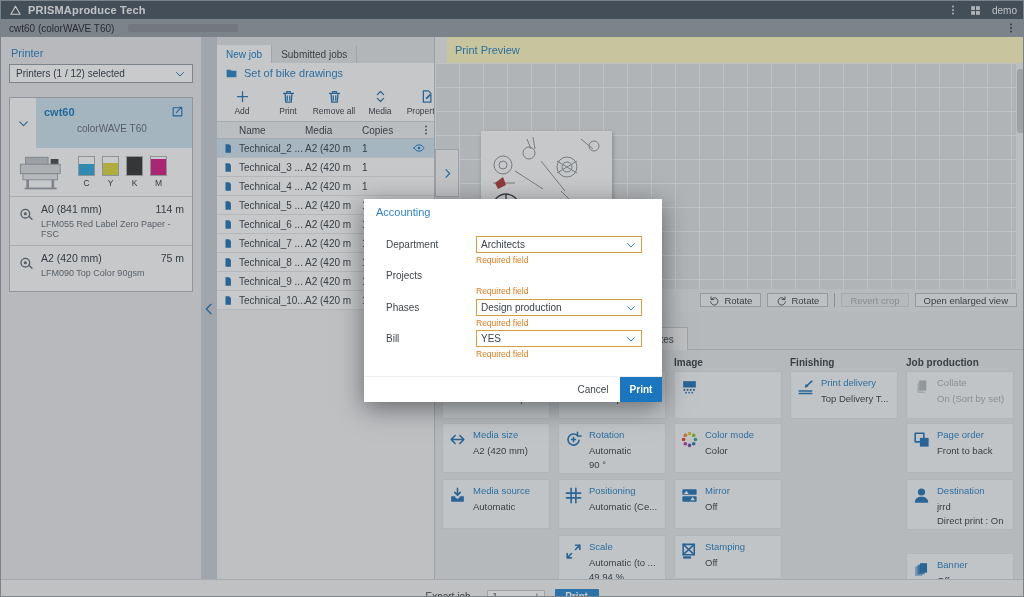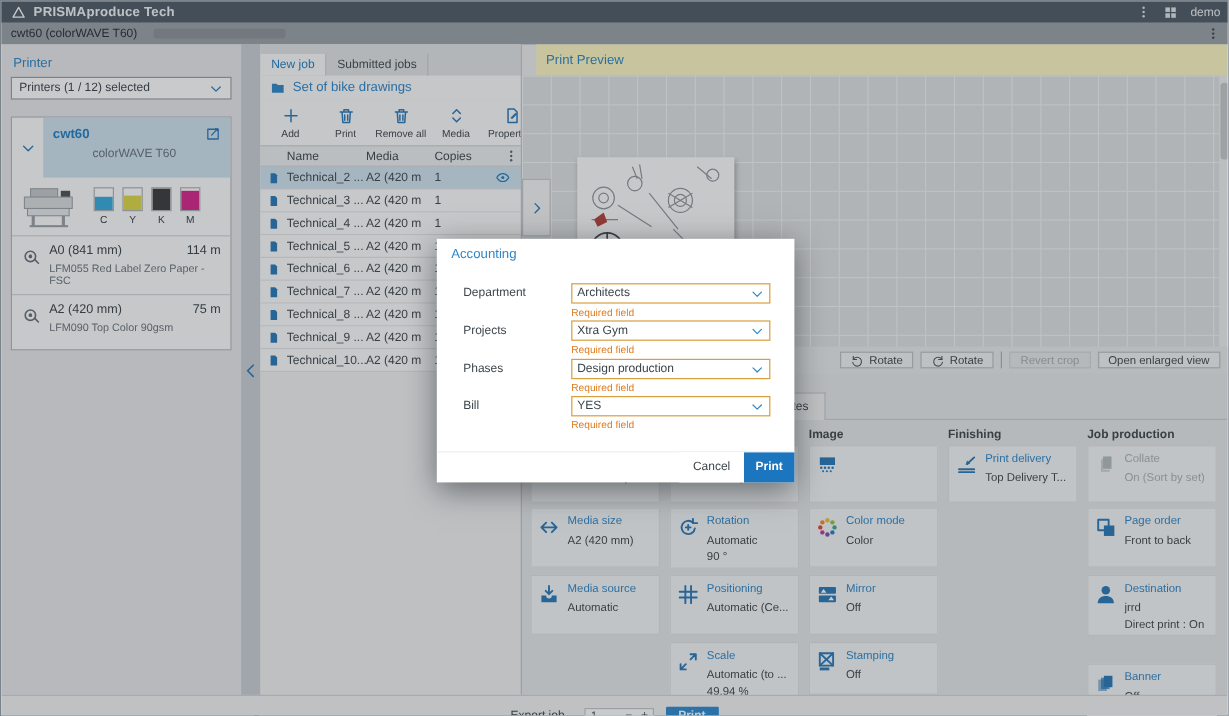--- a/index.html
+++ b/index.html
@@ -891,28 +891,20 @@
             <span class="dchev">
               <svg viewBox="0 0 24 24" fill="none" stroke="currentColor" stroke-width="2" stroke-linecap="round" stroke-linejoin="round">
                 <path d="M5 9l7 7 7-7"></path>
               </svg>
             </span>
           </div>
           <div class="dhint">Required field</div>
         </div>
         <div class="dfield" style="top: 68px;">
           <span class="dlabel">Projects</span>
-          <div class="dselect">
-            <span class="dvalue">Xtra Gym</span>
-            <span class="dchev">
-              <svg viewBox="0 0 24 24" fill="none" stroke="currentColor" stroke-width="2" stroke-linecap="round" stroke-linejoin="round">
-                <path d="M5 9l7 7 7-7"></path>
-              </svg>
-            </span>
-          </div>
           <div class="dhint">Required field</div>
         </div>
         <div class="dfield" style="top: 100px;">
           <span class="dlabel">Phases</span>
           <div class="dselect">
             <span class="dvalue">Design production</span>
             <span class="dchev">
               <svg viewBox="0 0 24 24" fill="none" stroke="currentColor" stroke-width="2" stroke-linecap="round" stroke-linejoin="round">
                 <path d="M5 9l7 7 7-7"></path>
               </svg>

